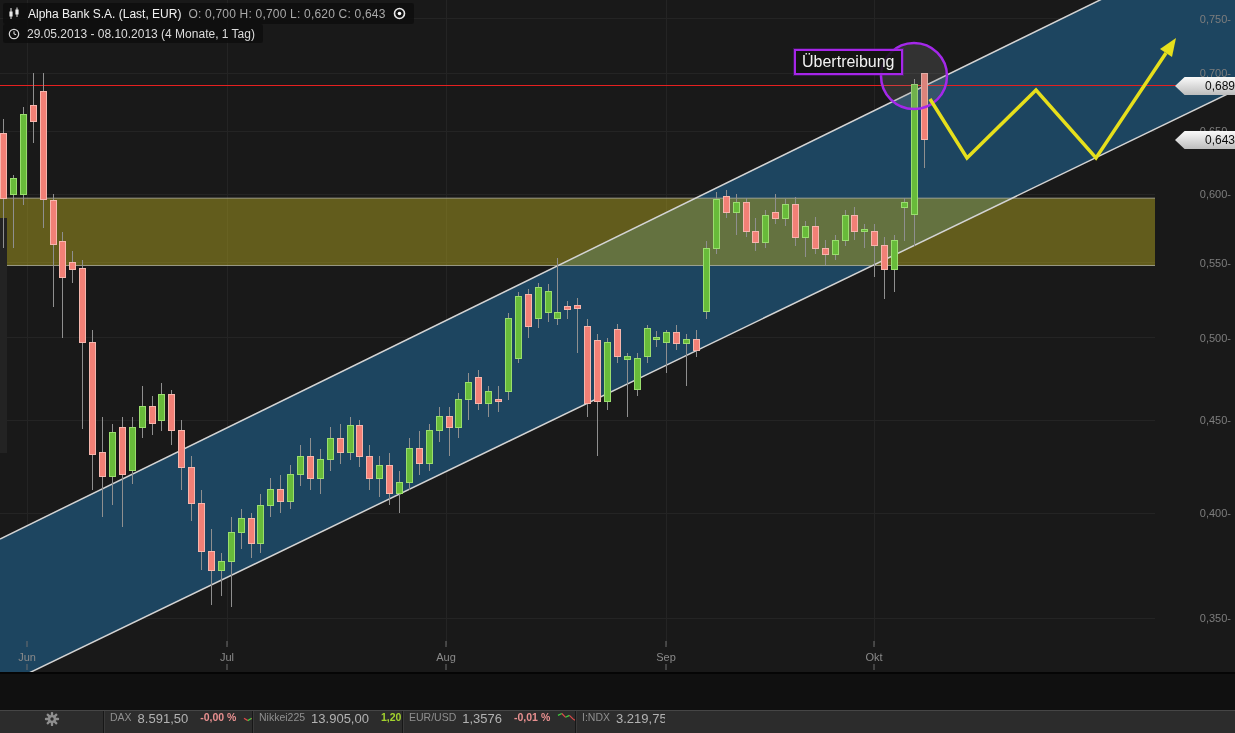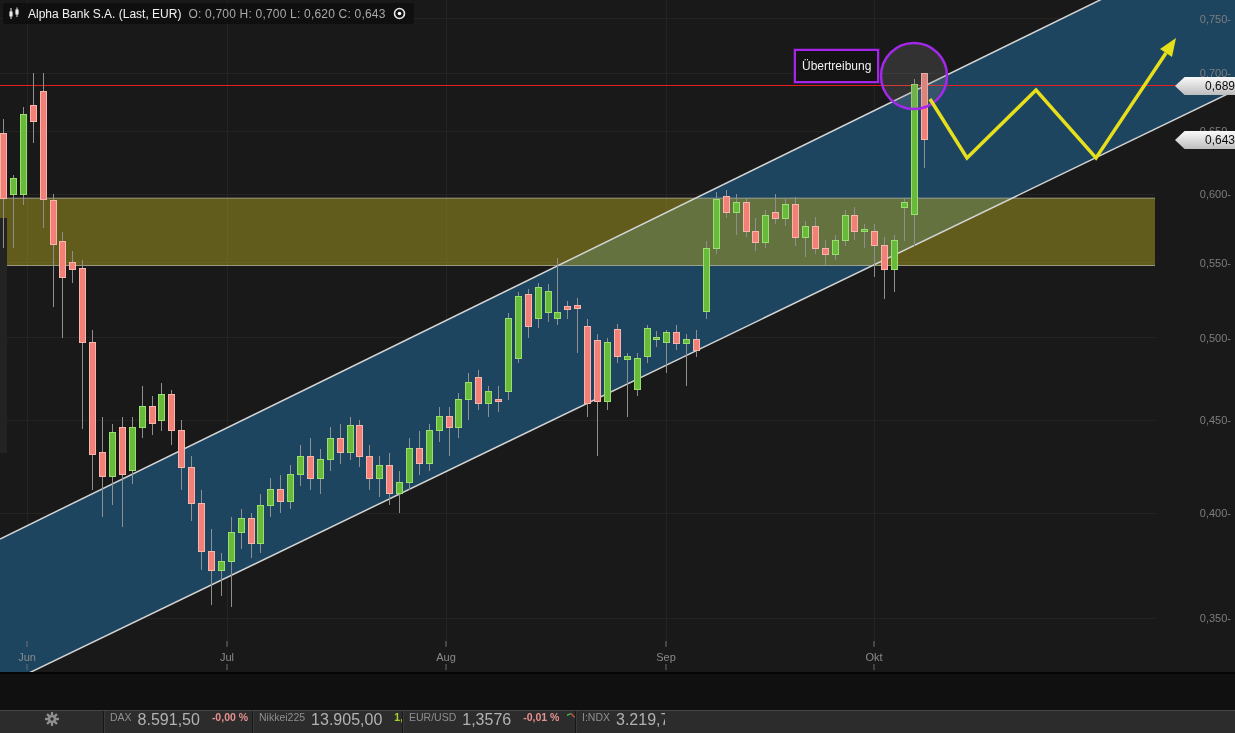--- a/index.html
+++ b/index.html
@@ -11,42 +11,42 @@
 
   
   .hdr-row{position:absolute;display:flex;align-items:center;gap:7px;background:rgba(14,14,14,0.85);
     padding:2px 8px 2px 5px;border-radius:2px;color:#efefef;font-size:12px;white-space:nowrap;text-align:center;}
   .hdr-row.r1{left:3px;top:3px;height:17px;}
   .hdr-row.r2{left:3px;top:24px;height:15px;color:#dcdcdc;}
   .hdr-ohlc{color:#a9a9a9;letter-spacing:0.2px;}
   .hdr-title{color:#f2f2f2;}
 
   
-  .anno-label{position:absolute;left:794px;top:49px;padding:8px 6px;border:2px solid #a625e8;
-    background:rgba(18,18,18,0.88);color:#f2f2f2;font-size:12px;box-shadow:0 0 0 1px rgba(120,30,180,0.35);}
+  .anno-label{position:absolute;left:794px;top:49px;padding:2px 6px;border:2px solid #a625e8;
+    background:rgba(18,18,18,0.88);color:#f2f2f2;font-size:16px;box-shadow:0 0 0 1px rgba(120,30,180,0.35);}
 
   
   .price-badge{position:absolute;right:0;width:52px;height:18px;line-height:18px;
     background:linear-gradient(#fafafa,#bdbdbd);color:#0a0a0a;font-size:12px;text-align:right;
     padding-left:8px;clip-path:polygon(0 50%,16% 0,100% 0,100% 100%,16% 100%);}
   .price-badge.b689{top:77px;}
   .price-badge.b643{top:131px;}
 
   .bottom-gap{position:absolute;left:0;top:672px;width:1235px;height:38px;background:#101010;
     border-top:2px solid #050505;}
 
   
   .ticker{position:absolute;left:0;top:710px;width:1235px;height:23px;background:#2c2c2c;
     border-top:1px solid #464646;display:flex;align-items:center;overflow:hidden;}
   .tseg{height:100%;display:flex;align-items:flex-start;box-sizing:border-box;
     border-left:1px solid #171717;box-shadow:inset 1px 0 0 #3a3a3a;padding:0 6px;gap:6px;overflow:hidden;}
   .tseg:first-child{border-left:none;box-shadow:none;justify-content:center;}
   .gear-seg{width:103px;}
   .tname{color:#8f8f8f;font-size:10.5px;white-space:nowrap;}
-  .tval{color:#b2b2b2;font-size:16px;white-space:nowrap;}
+  .tval{color:#b2b2b2;font-size:13px;white-space:nowrap;}
   .tsq{width:5px;height:5px;background:#a6d785;display:inline-block;}
   .tchg{font-size:10.5px;font-weight:700;white-space:nowrap;}
   .tchg.pos{color:#a3d32e;}
   .tchg.neg{color:#e99090;}
   .spark{flex:0 0 auto;}
 </style>
 </head>
 <body>
 
 <div class="stage">
@@ -298,20 +298,28 @@
       <line x1="9" y1="0.5" x2="9" y2="10" stroke="#e8e8e8" stroke-width="1"></line>
       <rect x="7.4" y="2.5" width="3.2" height="5" fill="#e8e8e8"></rect>
     </svg>
     <span class="hdr-title">Alpha Bank S.A. (Last, EUR)</span>
     <span class="hdr-ohlc">O: 0,700  H: 0,700  L: 0,620  C: 0,643</span>
     <svg width="13" height="13" viewBox="0 0 13 13">
       <circle cx="6.5" cy="6.5" r="5" fill="#101010" stroke="#e8e8e8" stroke-width="1.6"></circle>
       <circle cx="6.5" cy="6.5" r="1.8" fill="#ffffff"></circle>
     </svg>
   </div>
+  <div class="hdr-row r2">
+    <svg width="12" height="12" viewBox="0 0 12 12">
+      <circle cx="6" cy="6" r="4.7" fill="none" stroke="#d8d8d8" stroke-width="1.2"></circle>
+      <line x1="6" y1="6" x2="6" y2="3.2" stroke="#d8d8d8" stroke-width="1.1"></line>
+      <line x1="6" y1="6" x2="8.1" y2="6.8" stroke="#d8d8d8" stroke-width="1.1"></line>
+    </svg>
+    <span>29.05.2013 - 08.10.2013 (4 Monate, 1 Tag)</span>
+  </div>
 
   <div class="anno-label">Übertreibung</div>
 
   <div class="price-badge b689">0,689</div>
   <div class="price-badge b643">0,643</div>
 
   <div class="bottom-gap"></div>
 
   <div class="ticker">
     <div class="tseg gear-seg">

